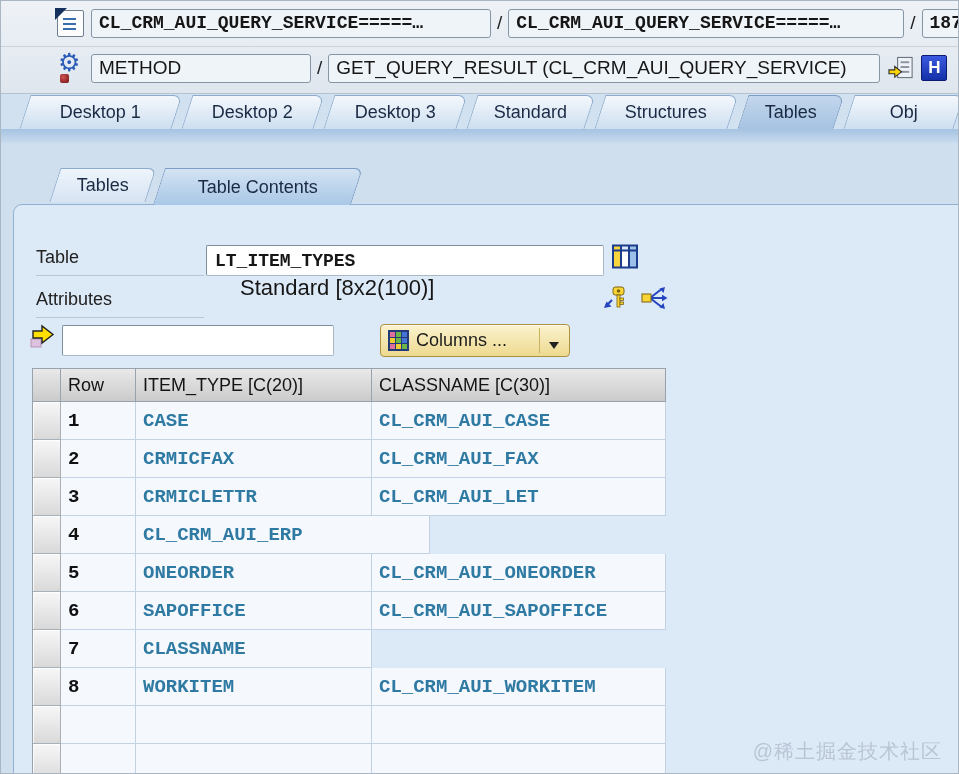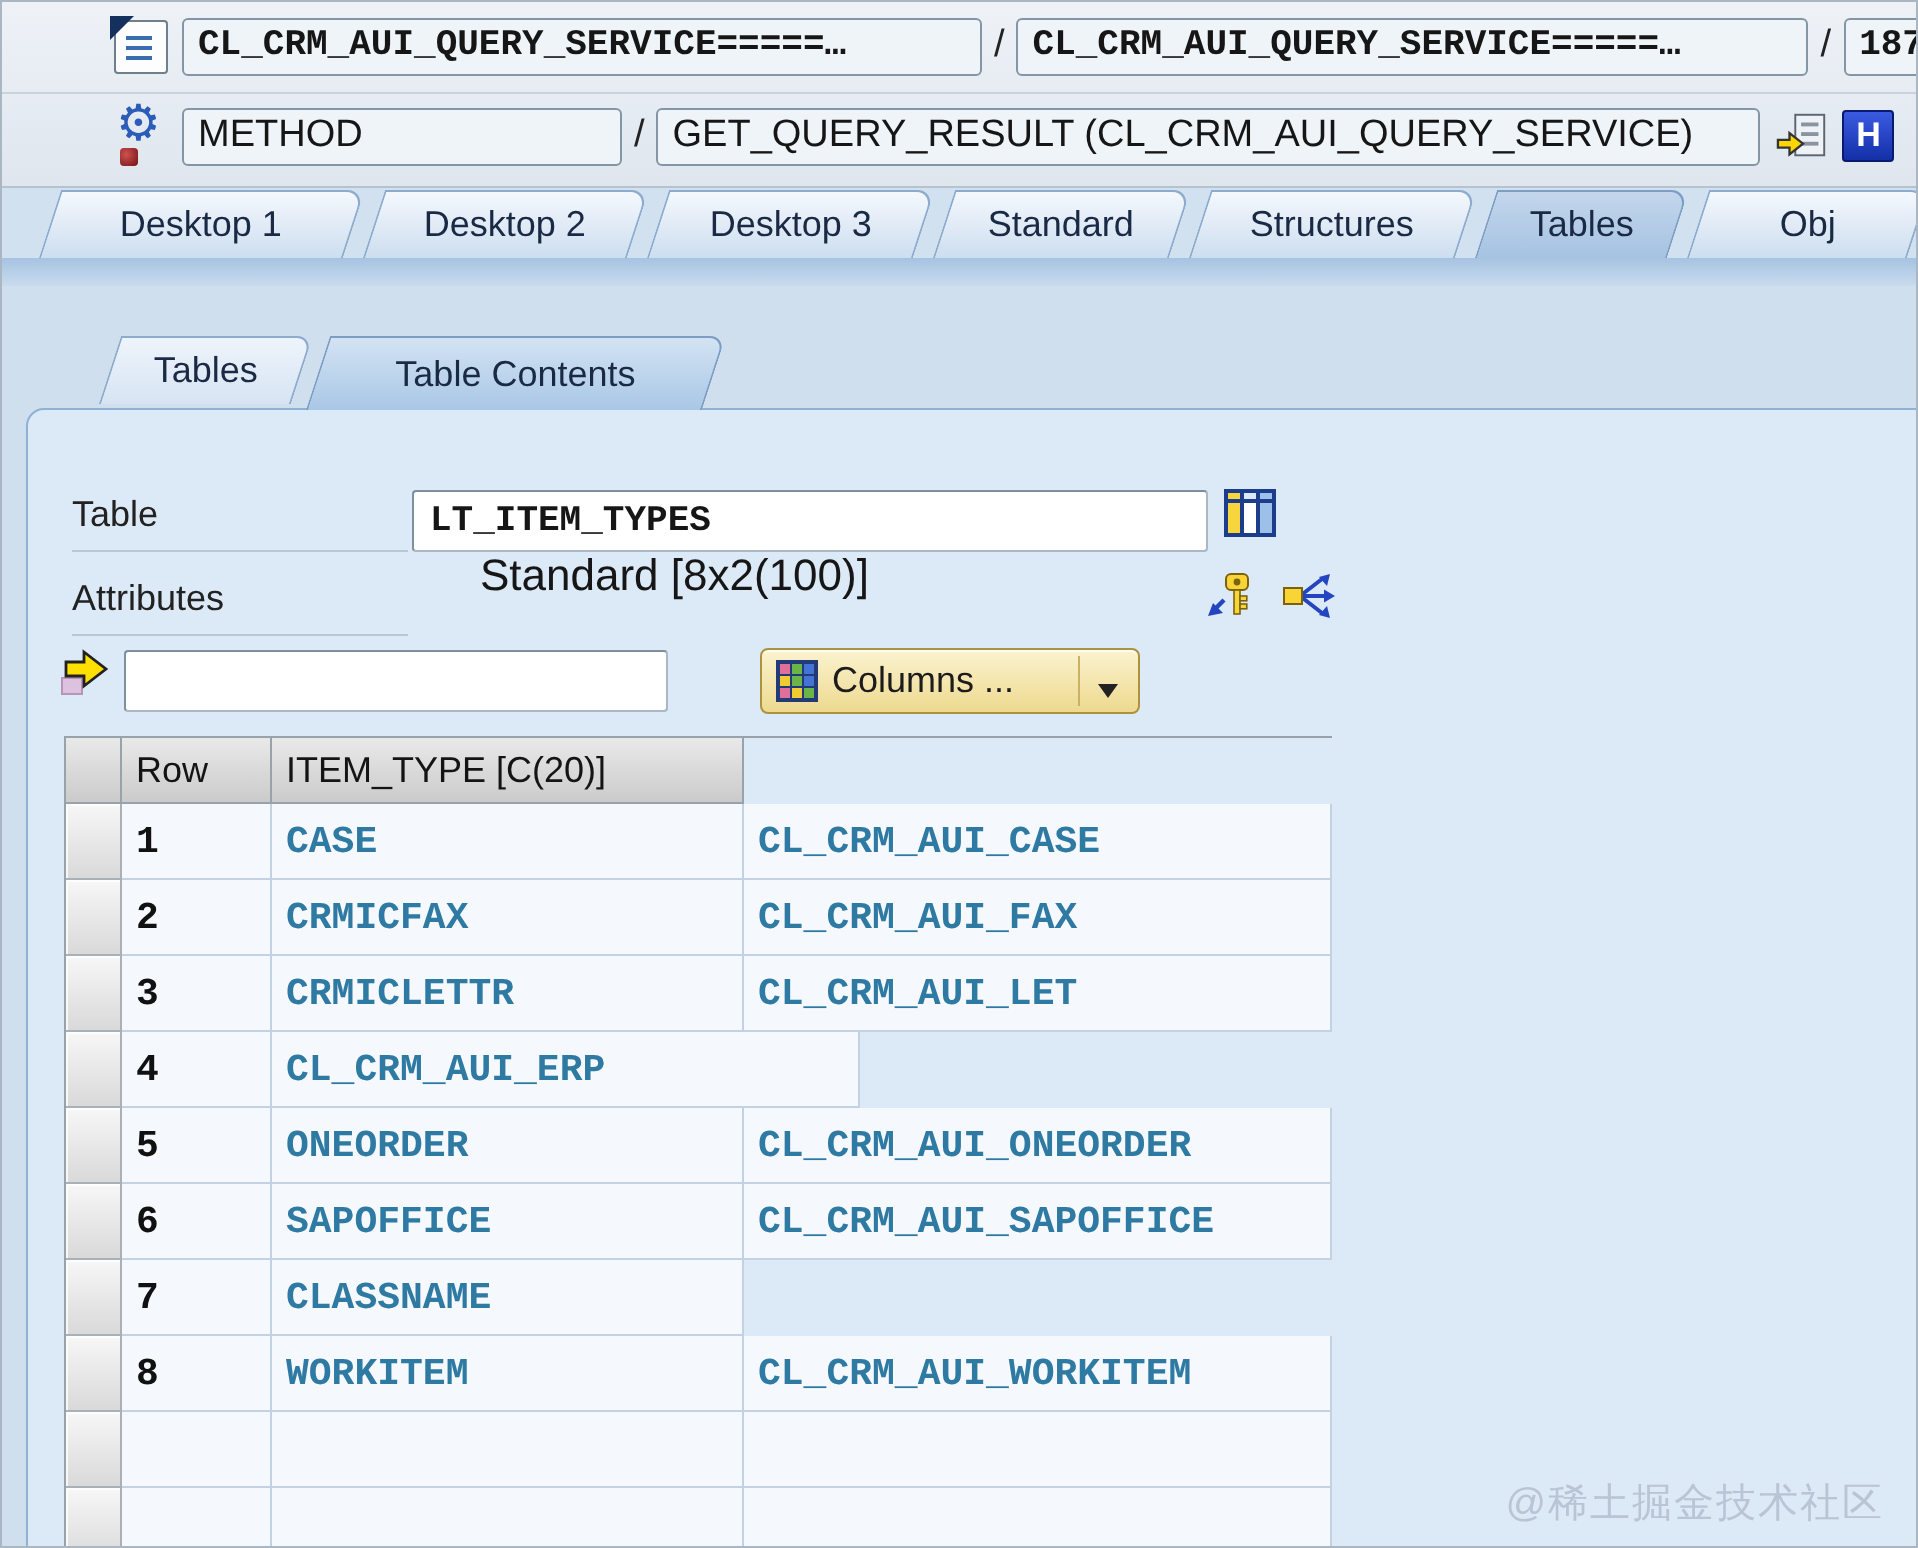--- a/index.html
+++ b/index.html
@@ -237,20 +237,21 @@
       <span class="columns-label">Columns ...</span>
       <span class="menu-divider"></span>
       <span class="menu-tri"></span>
     </div>
 
     <div class="grid">
       <div class="ghead">
         <div class="gh w-sel"></div>
         <div class="gh w-row">Row</div>
         <div class="gh w-item">ITEM_TYPE [C(20)]</div>
+        <div class="gh w-class">CLASSNAME [C(30)]</div>
       </div>
 
       <div class="grow">
         <div class="gc w-sel"></div>
         <div class="gc w-row">1</div>
         <div class="gc w-item">CASE</div>
         <div class="gc w-class">CL_CRM_AUI_CASE</div>
       </div>
       <div class="grow">
         <div class="gc w-sel"></div>

